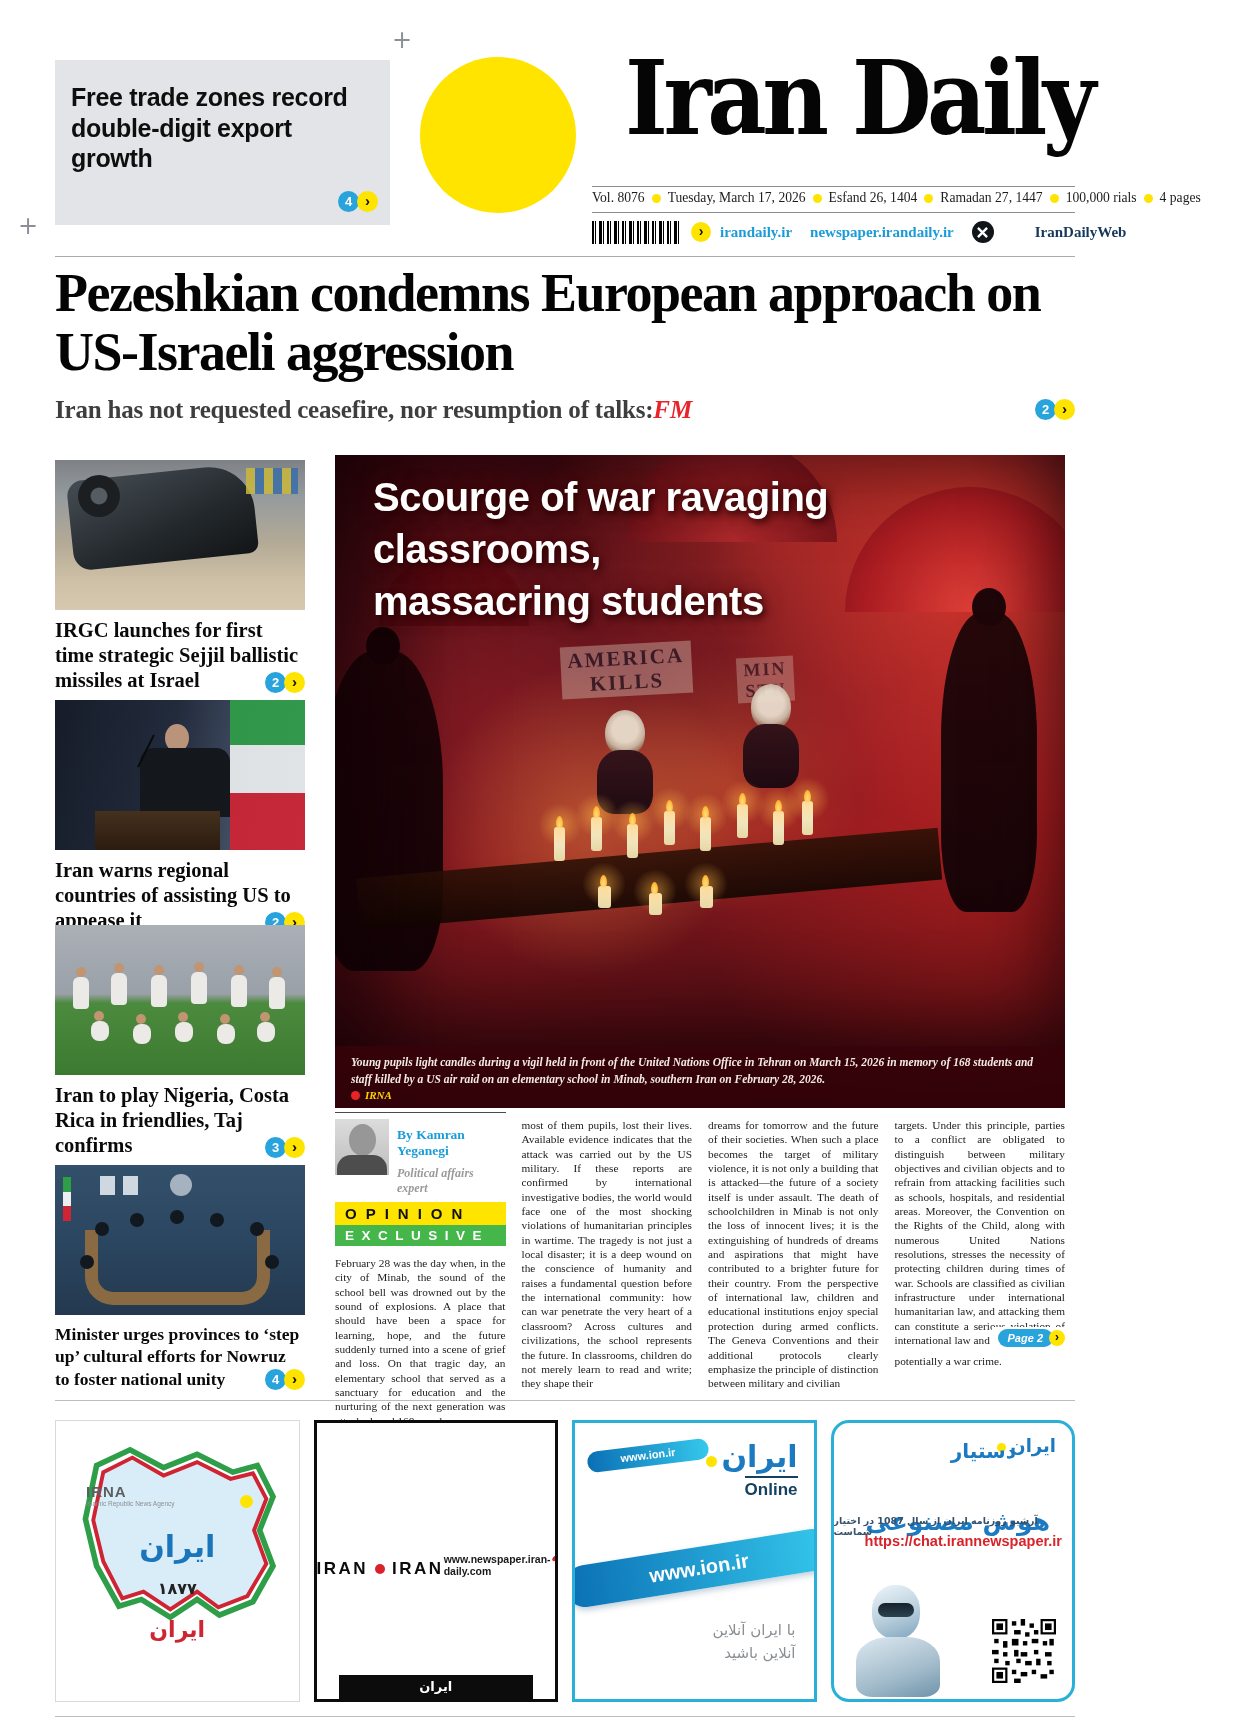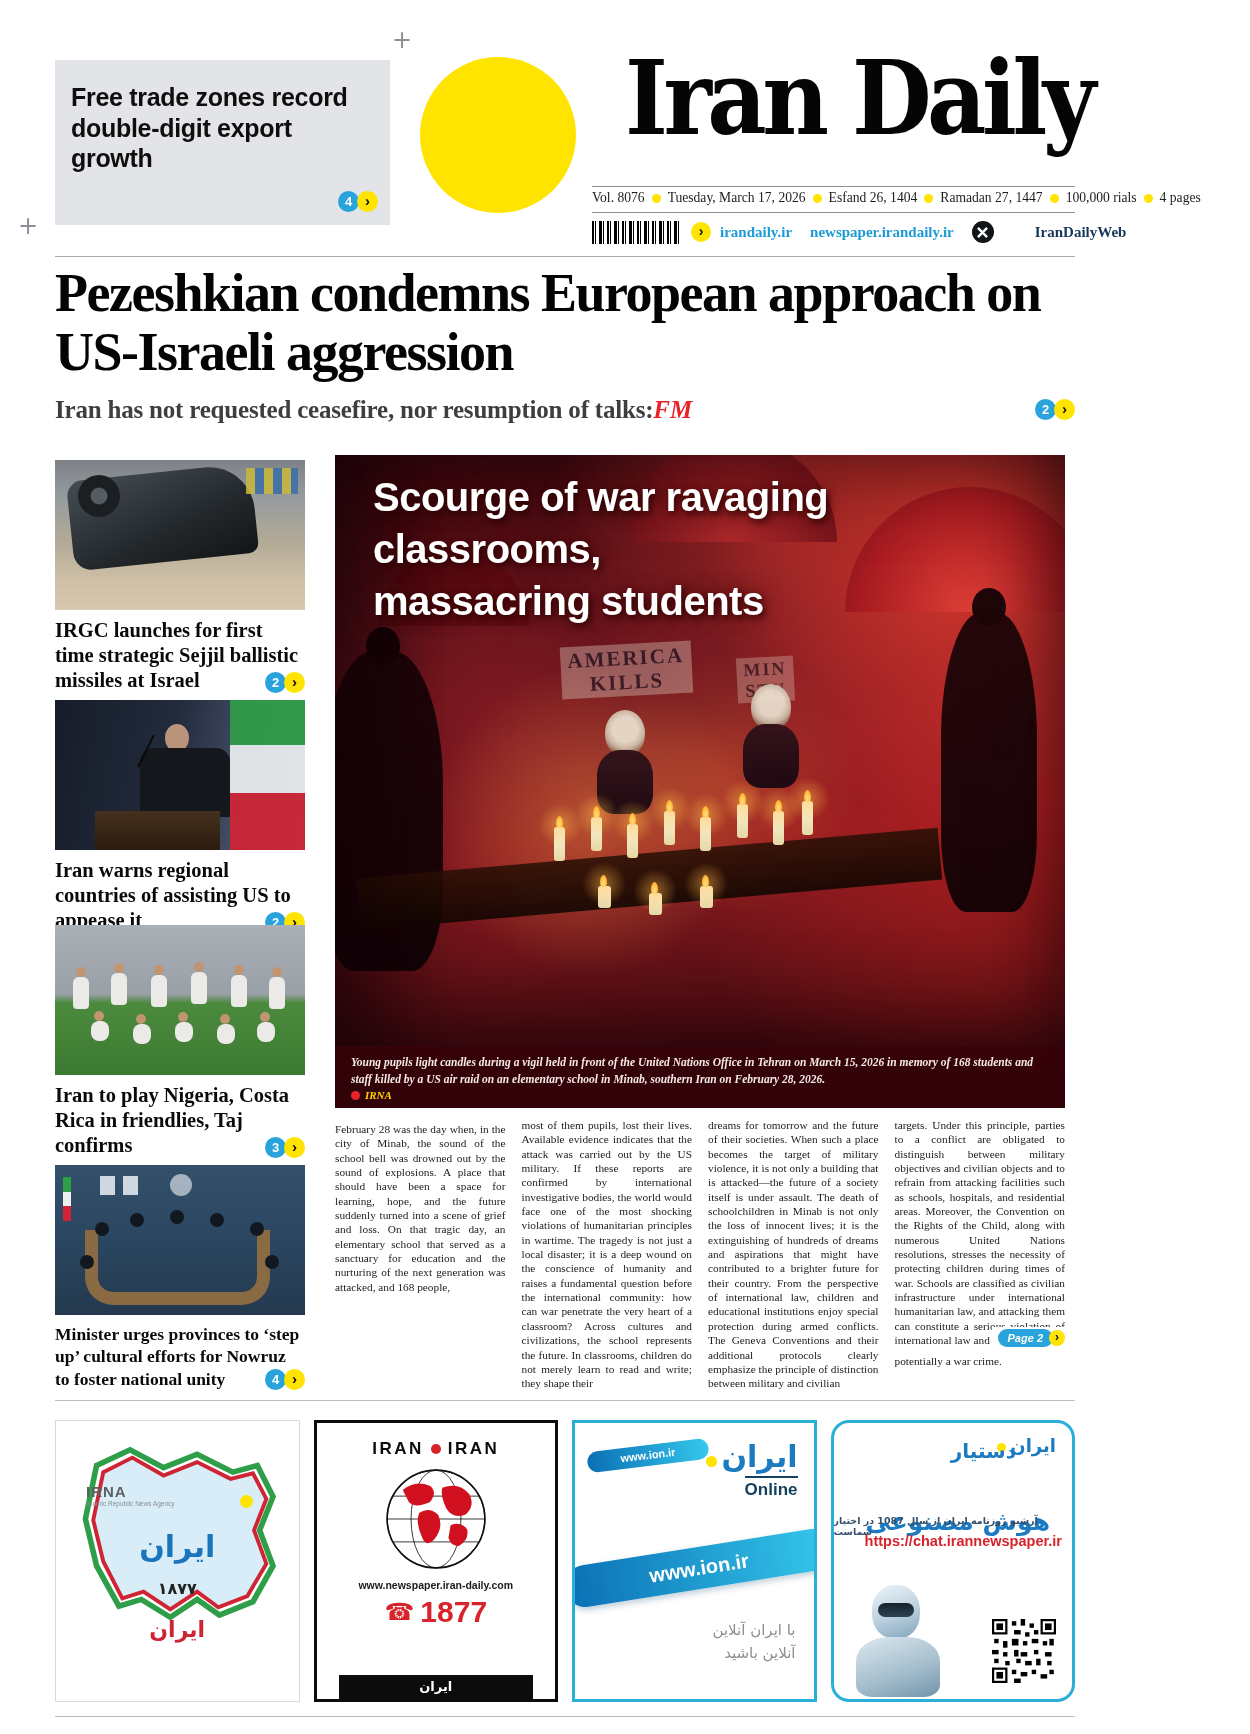--- a/index.html
+++ b/index.html
@@ -186,21 +186,21 @@
   .pg2 { background:#29a3dc; color:#fff; font:italic 700 11px/18px "Liberation Sans", sans-serif;
          padding:0 10px; border-radius:9px; }
   .pg2-arr { width:16px; height:16px; border-radius:50%; background:#ffe400; color:#111;
          font:700 12px/15px "Liberation Sans", sans-serif; text-align:center; margin-left:-4px; }
 
   
   .ads { position:absolute; left:55px; top:1420px; width:1020px; height:282px; display:grid;
          grid-template-columns:repeat(4,1fr); gap:14px; }
   .ad { position:relative; overflow:hidden; background:#fff; }
   #ad-irna { border:1px solid #d6dade; }
-  #ad-daily { border:3px solid #0c0c0c; display:flex; flex-direction:column; align-items:center; }
+  #ad-daily { border:3px solid #0c0c0c; display:flex; flex-direction:row; align-items:center; }
   #ad-ion { border:3px solid #2ab0d8; }
   #ad-ai { border:3px solid #2ab0d8; border-radius:18px; }
 
   .irna-map { position:absolute; left:8px; top:2px; }
   .irna-logo { position:absolute; left:30px; top:62px; font:700 15px "Liberation Sans", sans-serif;
                color:#5a5f63; letter-spacing:1px; }
   .irna-tagline { position:absolute; left:30px; top:79px; font:400 6.5px "Liberation Sans", sans-serif;
                color:#8a8f93; width:90px; }
   .irna-dot { position:absolute; right:46px; top:74px; width:13px; height:13px; border-radius:50%;
                background:#ffe400; }
@@ -444,20 +444,31 @@
       <div class="caption-text">Young pupils light candles during a vigil held in front of the United Nations Office in Tehran on March 15, 2026 in memory of 168 students and staff killed by a US air raid on an elementary school in Minab, southern Iran on February 28, 2026.</div>
       <div class="credit-row">
         <span class="credit-dot"></span>
         <span class="credit">IRNA</span>
       </div>
     </div>
   </div>
 
   <div class="opinion">
     <div class="ocol1">
+      <div class="byline-block">
+        <div class="byline-row">
+          <div class="portrait"></div>
+          <div class="byline-texts">
+            <div class="byline-name">By Kamran Yeganegi</div>
+            <div class="byline-role">Political affairs expert</div>
+          </div>
+        </div>
+        <div class="kick1">OPINION</div>
+        <div class="kick2">EXCLUSIVE</div>
+      </div>
       <p>February 28 was the day when, in the city of Minab, the sound of the school bell was drowned out by the sound of explosions. A place that should have been a space for learning, hope, and the future suddenly turned into a scene of grief and loss. On that tragic day, an elementary school that served as a sanctuary for education and the nurturing of the next generation was attacked, and 168 people,</p>
     </div>
     <div class="ocol2">
       <p>most of them pupils, lost their lives. Available evidence indicates that the attack was carried out by the US military. If these reports are confirmed by international investigative bodies, the world would face one of the most shocking violations of humanitarian principles in wartime. The tragedy is not just a local disaster; it is a deep wound on the conscience of humanity and raises a fundamental question before the international community: how can war penetrate the very heart of a classroom? Across cultures and civilizations, the school represents the future. In classrooms, children do not merely learn to read and write; they shape their</p>
     </div>
     <div class="ocol3">
       <p>dreams for tomorrow and the future of their societies. When such a place becomes the target of military violence, it is not only a building that is attacked—the future of a society itself is under assault. The death of schoolchildren in Minab is not only the loss of innocent lives; it is the extinguishing of hundreds of dreams and aspirations that might have contributed to a brighter future for their country. From the perspective of international law, children and educational institutions enjoy special protection during armed conflicts. The Geneva Conventions and their additional protocols clearly emphasize the principle of distinction between military and civilian</p>
     </div>
     <div class="ocol4">
       <p>targets. Under this principle, parties to a conflict are obligated to distinguish between military objectives and civilian objects and to refrain from attacking facilities such as schools, hospitals, and residential areas. Moreover, the Convention on the Rights of the Child, along with numerous United Nations resolutions, stresses the necessity of protecting children during times of war. Schools are classified as civilian infrastructure under international humanitarian law, and attacking them can constitute a serious violation of international law and</p>

